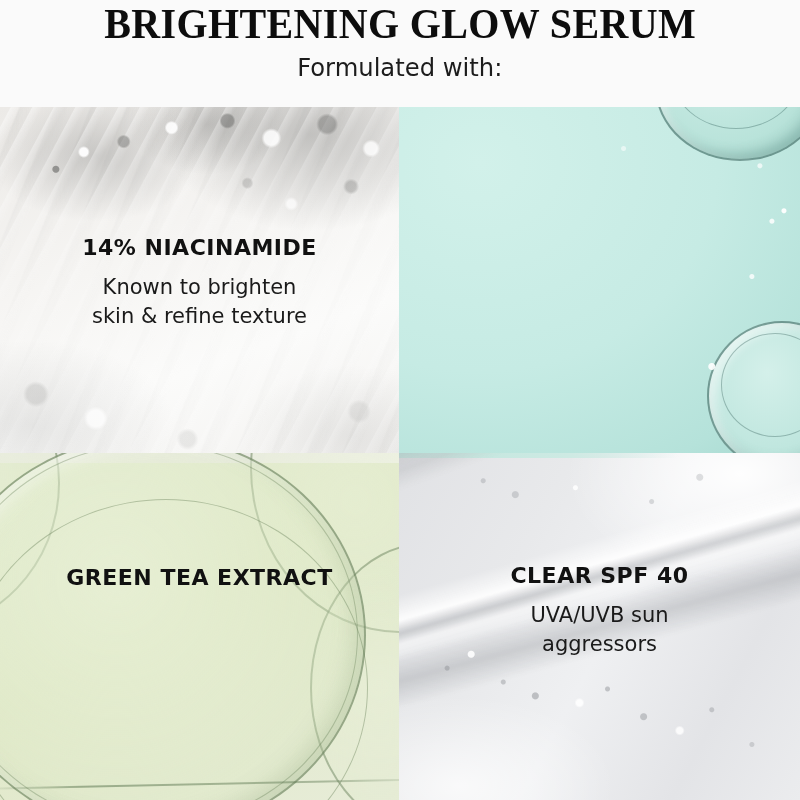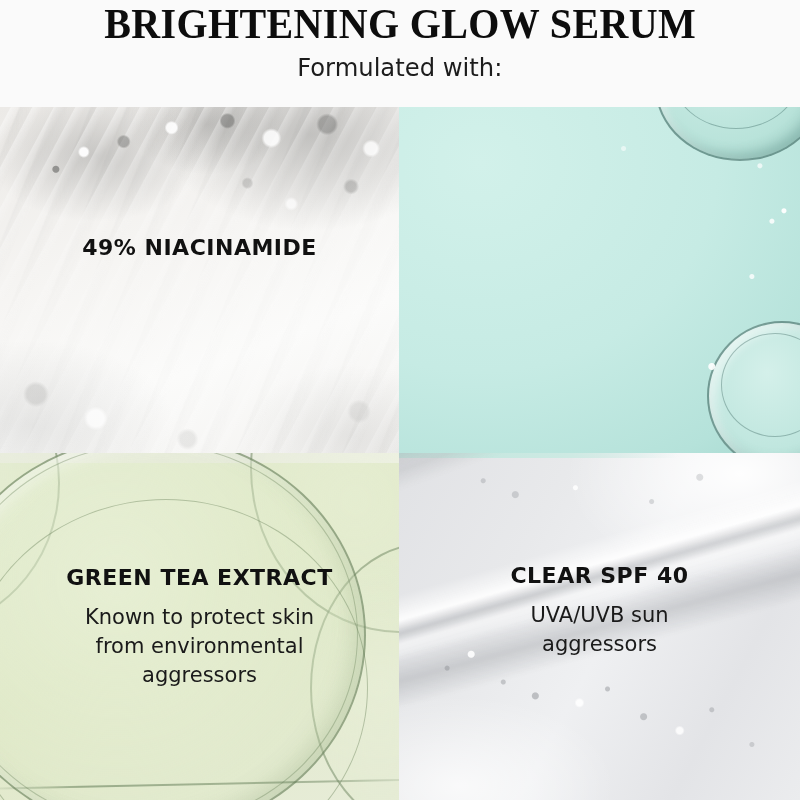--- a/index.html
+++ b/index.html
@@ -264,21 +264,23 @@
     <div class="subtitle">Formulated with:</div>
   </div>
 
   <div class="grid">
 
     <div class="cell q1">
       <div class="tex q1-base"></div>
       <div class="tex q1-ridge"></div>
       <div class="tex q1-fleck"></div>
       <div class="copy" style="top:128px;">
-        <div class="c-head">49% NIACINAMIDE</div>
+        <div class="c-head">14% NIACINAMIDE</div>
+        <div class="c-body">Known to brighten
+skin &amp; refine texture</div>
       </div>
     </div>
 
     <div class="cell q2">
       <div class="tex q2-bg"></div>
       <div class="q2-drop"></div>
       <div class="q2-drop-edge"></div>
       <div class="q2-b1"></div>
       <div class="q2-b1i"></div>
       <div class="q2-b2"></div>
@@ -293,23 +295,20 @@
       <div class="q3-top"></div>
       <div class="ring q3-r2"></div>
       <div class="ring q3-r3"></div>
       <div class="ring q3-r5"></div>
       <div class="ring q3-r1"></div>
       <div class="ring q3-r1b"></div>
       <div class="ring q3-r4"></div>
       <div class="q3-line"></div>
       <div class="copy" style="top:112px;">
         <div class="c-head">GREEN TEA EXTRACT</div>
-        <div class="c-body">Known to protect skin
-from environmental
-aggressors</div>
       </div>
     </div>
 
     <div class="cell q4">
       <div class="tex q4-bg"></div>
       <div class="q4-mintstrip"></div>
       <div class="q4-streak s1"></div>
       <div class="q4-streak s2"></div>
       <div class="q4-streak s3"></div>
       <div class="q4-streak s4"></div>

